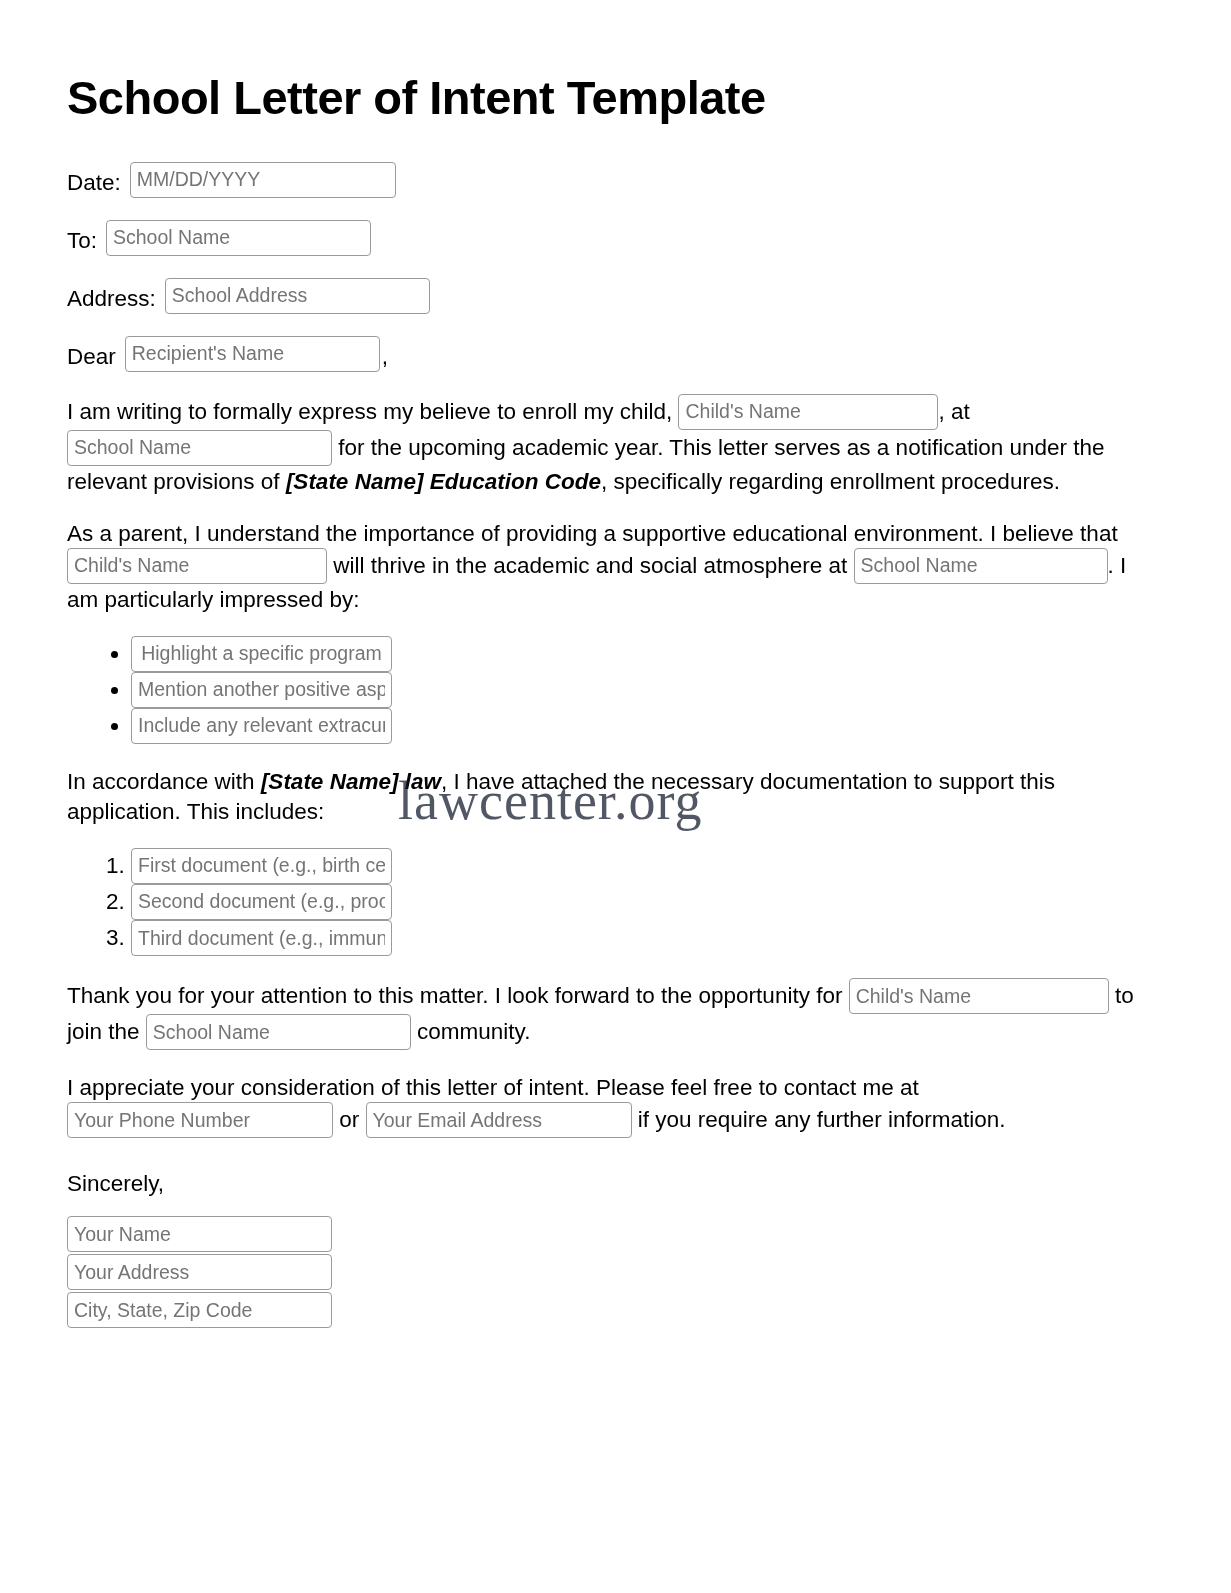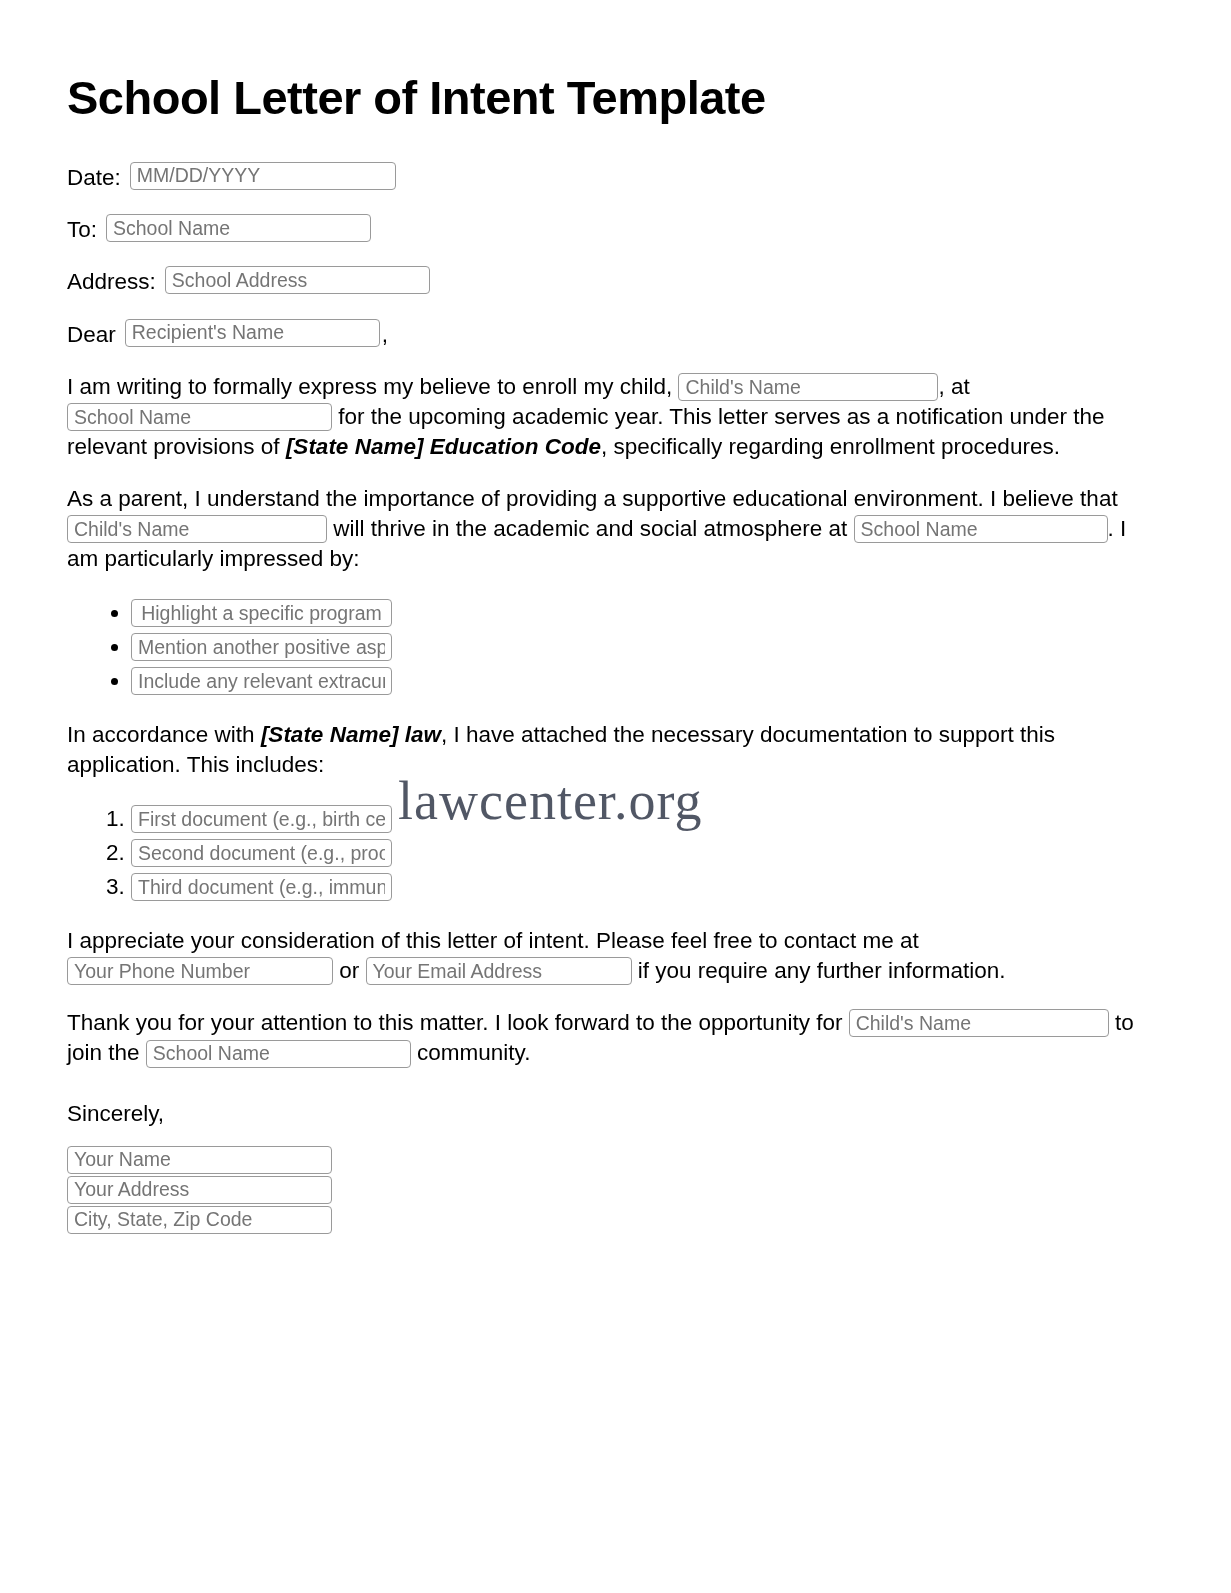--- a/index.html
+++ b/index.html
@@ -24,38 +24,38 @@
   h1.doc-title {
     font-size: 47px;
     font-weight: bold;
     letter-spacing: -0.5px;
     margin: 0 0 38px 0;
     line-height: 1.12;
     color: #000;
   }
   .field-line {
     display: flex;
-    align-items: flex-start;
+    align-items: flex-end;
     margin-bottom: 22px;
     font-size: 22.5px;
     line-height: 1.35;
   }
   .field-line .lbl { margin-right: 9px; white-space: nowrap; }
   .field-line .post { margin-left: 2px; }
 
   .fld {
     display: inline-block;
     border: 1px solid #9a9a9a;
     border-radius: 4px;
     background: #fff;
     color: #8b8b8b;
     font-family: "Liberation Sans", sans-serif;
     font-size: 19.5px;
     line-height: 26px;
-    height: 28px;
+    height: 36px;
     padding: 0 6px;
     box-sizing: border-box;
     overflow: hidden;
     white-space: nowrap;
     vertical-align: middle;
     position: relative;
     top: -1px;
   }
   .w-date   { width: 266px; }
   .w-school { width: 265px; }
@@ -190,36 +190,36 @@
       <input class="fld w-list" type="text" placeholder="First document (e.g., birth certificate)" style="">
     </li>
     <li>
       <input class="fld w-list" type="text" placeholder="Second document (e.g., proof of residence)" style="">
     </li>
     <li>
       <input class="fld w-list" type="text" placeholder="Third document (e.g., immunization records)" style="">
     </li>
   </ol>
 
-  <p class="body-par spacer-par">
-    <span>I appreciate your consideration of this letter of intent. Please feel free to contact me at</span>
-    <input class="fld w-phone" type="text" placeholder="Your Phone Number" style="">
-    <span>or</span>
-    <input class="fld w-email" type="text" placeholder="Your Email Address" style="">
-    <span>if you require any further information.</span>
-  </p>
-
   <p class="body-par">
     <span>Thank you for your attention to this matter. I look forward to the opportunity for</span>
     <input class="fld w-child" type="text" placeholder="Child's Name" style="">
     <span>to join the</span>
     <input class="fld w-school" type="text" placeholder="School Name" style="">
     <span>community.</span>
   </p>
 
+  <p class="body-par spacer-par">
+    <span>I appreciate your consideration of this letter of intent. Please feel free to contact me at</span>
+    <input class="fld w-phone" type="text" placeholder="Your Phone Number" style="">
+    <span>or</span>
+    <input class="fld w-email" type="text" placeholder="Your Email Address" style="">
+    <span>if you require any further information.</span>
+  </p>
+
   <div class="sincerely">Sincerely,</div>
 
   <div class="sig-block">
     <input class="fld w-sig" type="text" placeholder="Your Name" style="">
     <input class="fld w-sig" type="text" placeholder="Your Address" style="">
     <input class="fld w-sig" type="text" placeholder="City, State, Zip Code" style="">
   </div>
 
   <div class="watermark">lawcenter.org</div>
 

